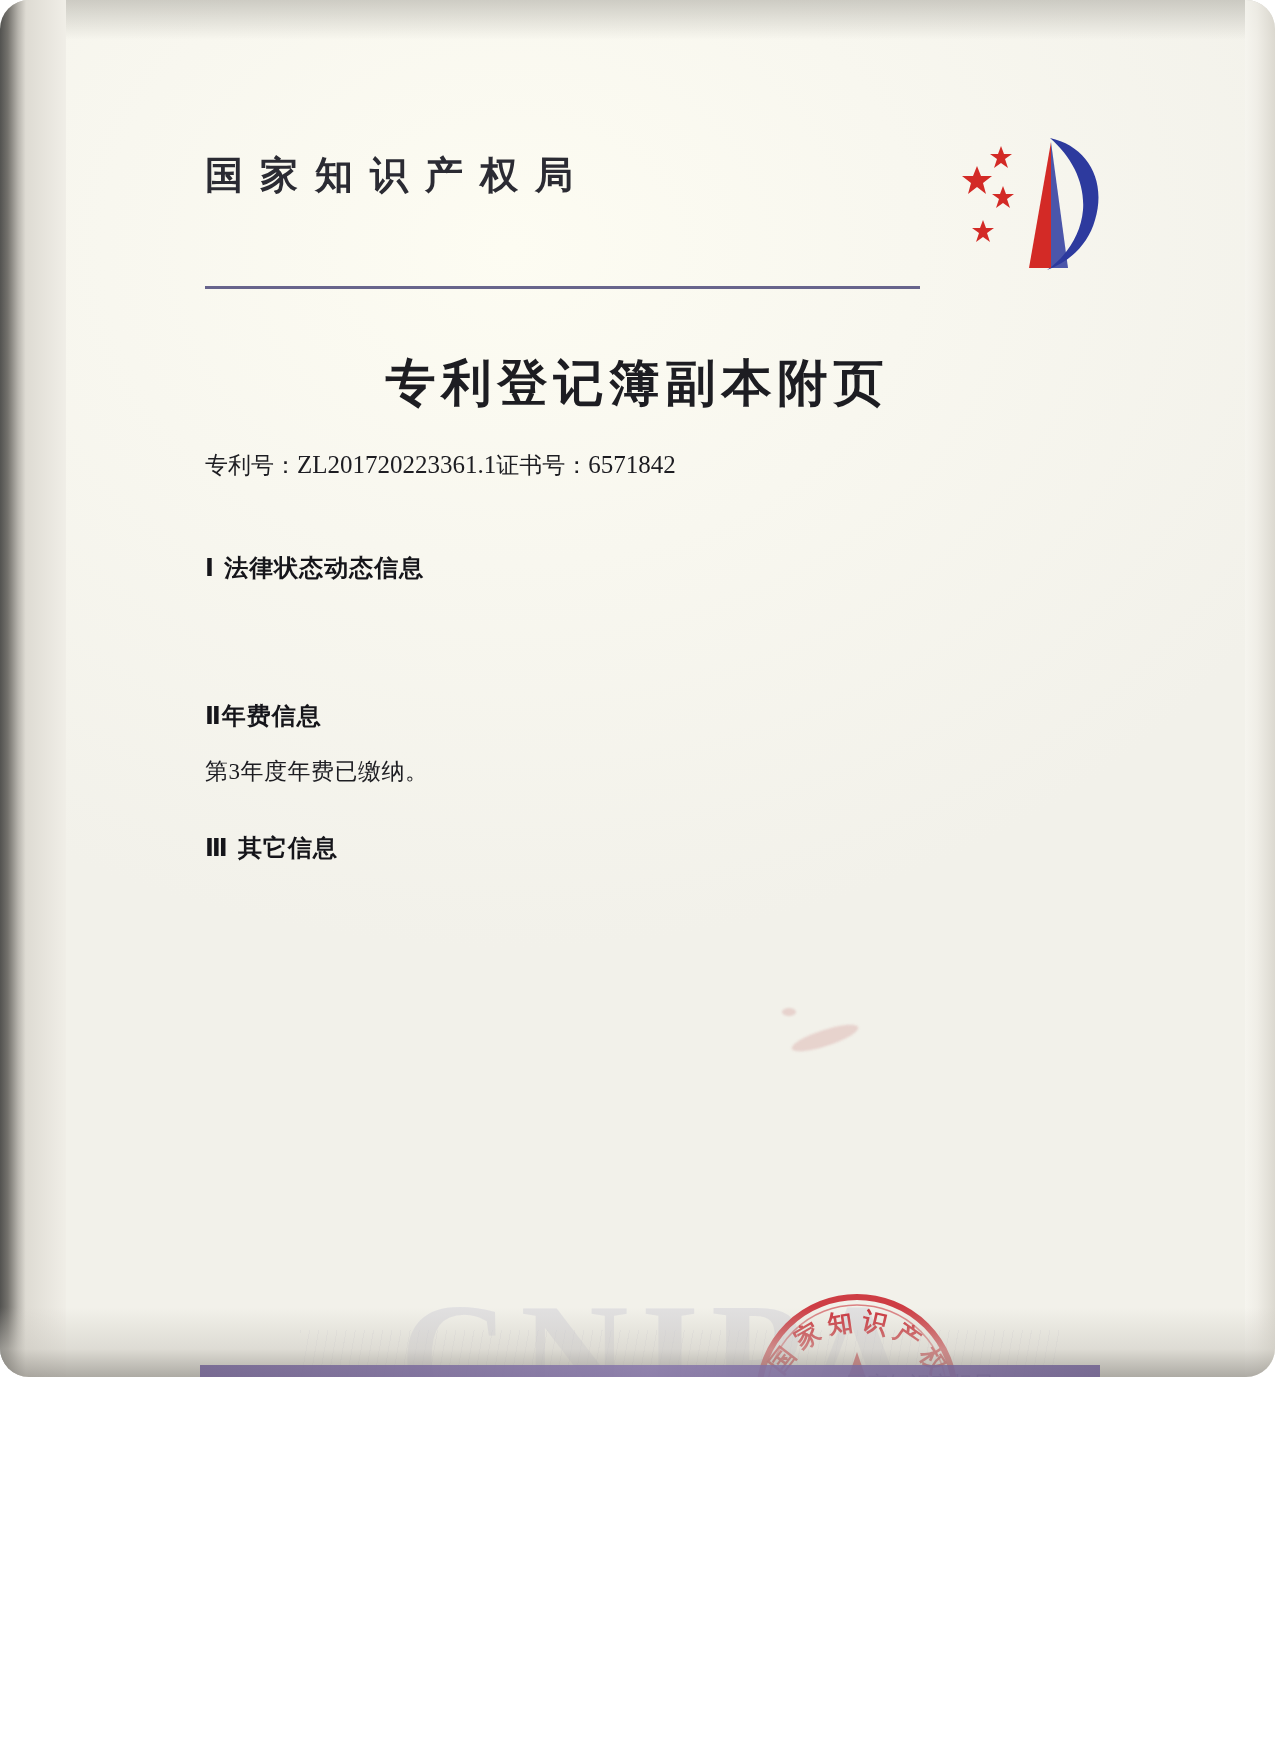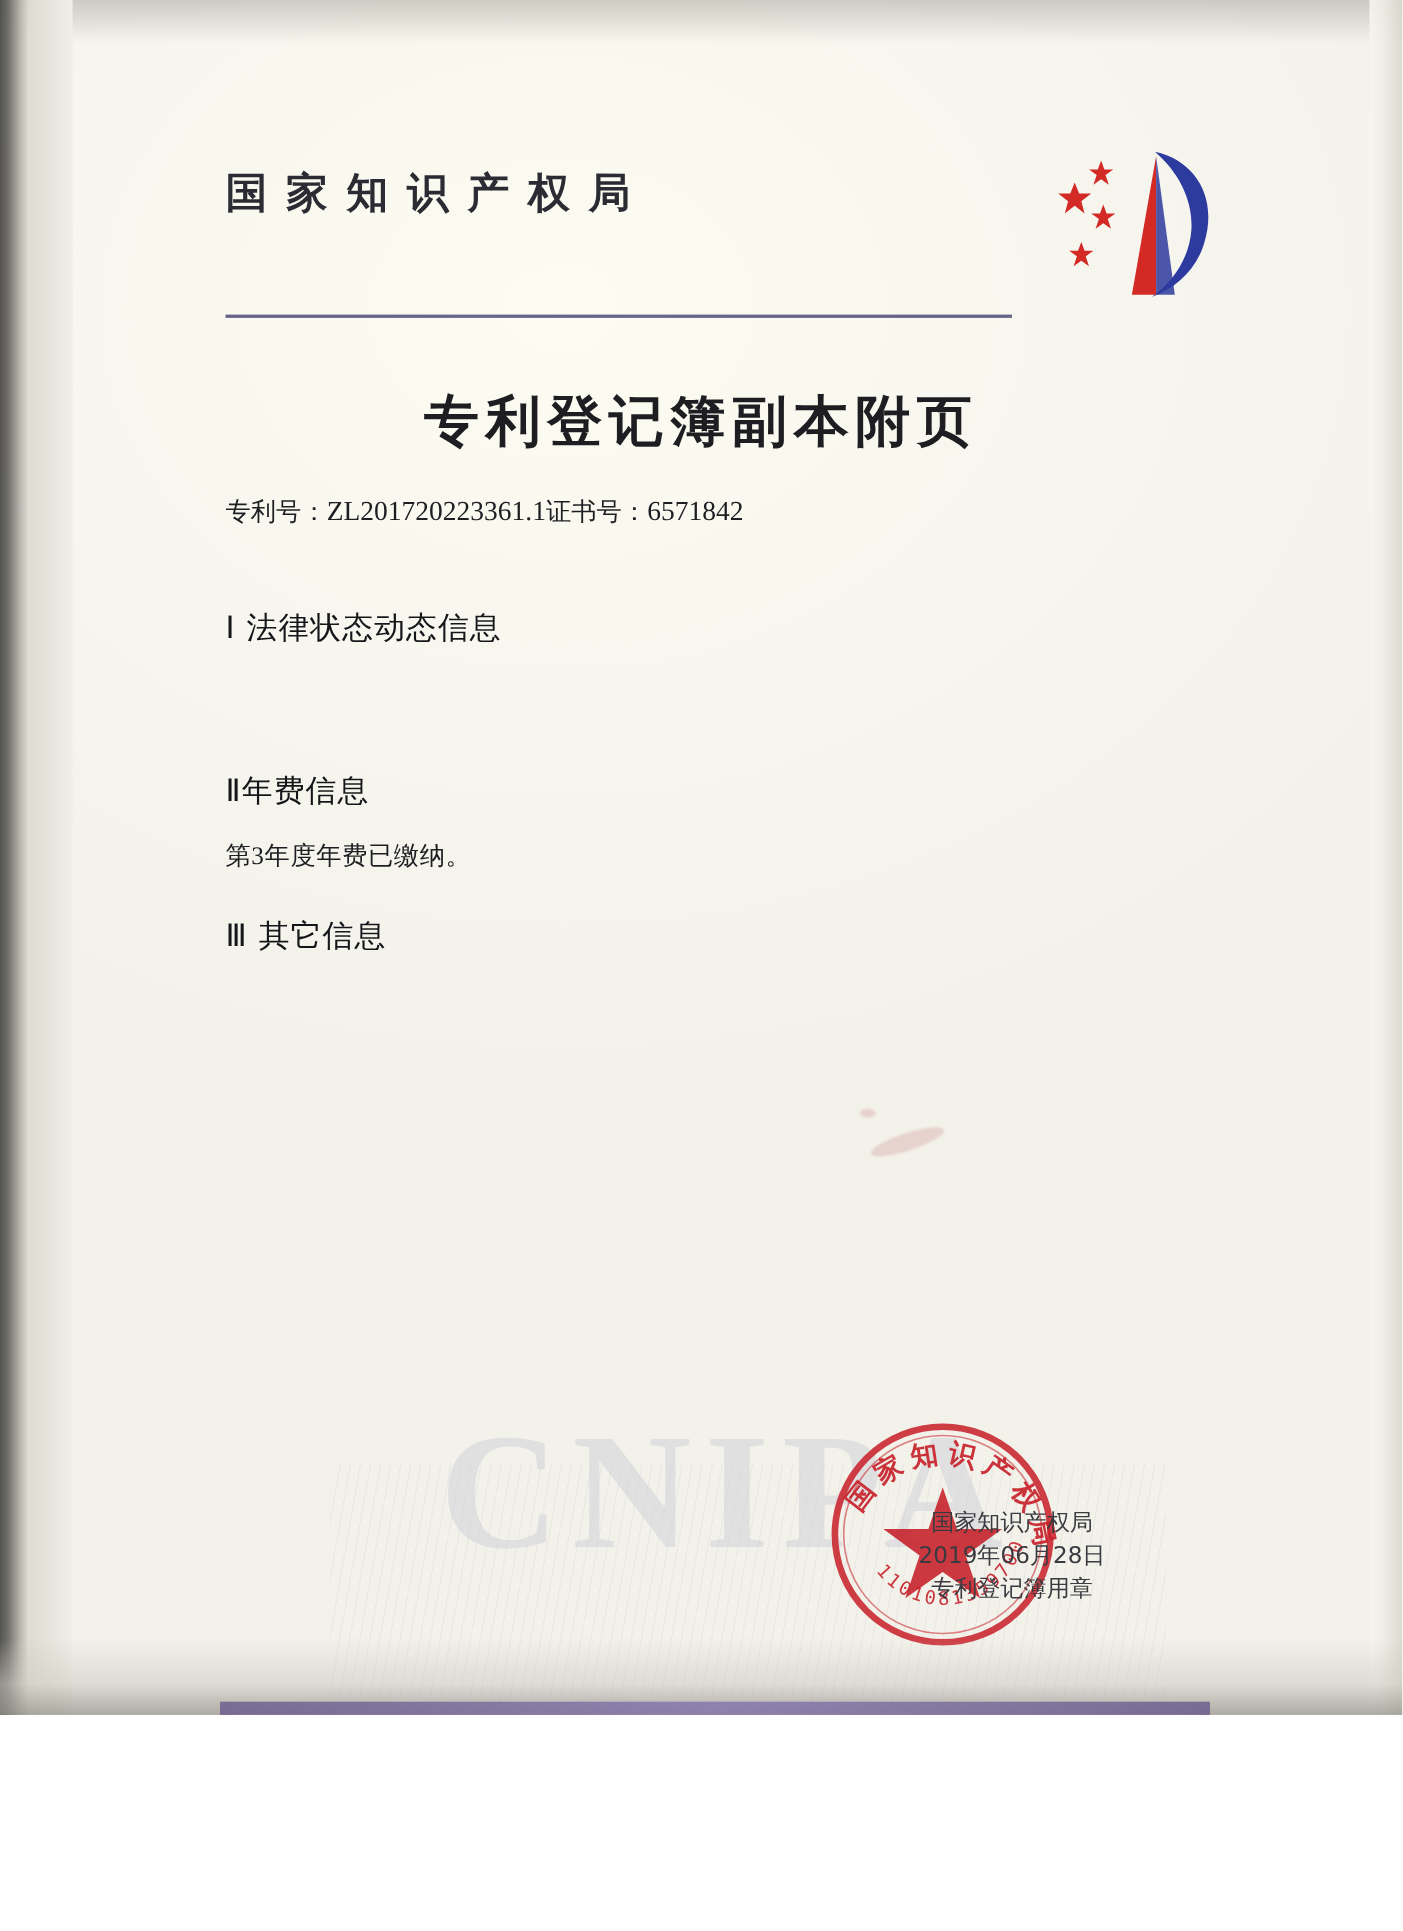--- a/index.html
+++ b/index.html
@@ -6,25 +6,26 @@
     margin: 0;
     padding: 0;
     background: #ffffff;
   }
   body {
     font-family: "Liberation Serif", serif;
   }
   .page {
     position: relative;
     width: 1275px;
-    height: 1559px;
+    height: 1377px;
     overflow: hidden;
     background:
       radial-gradient(ellipse 900px 700px at 40% 18%, #fdfcf2 0%, #f8f7ef 45%, #f2f1ea 100%),
       linear-gradient(90deg, #e8e7e1 0%, #f7f6f0 6%, #fbfaf4 40%, #f6f5ef 85%, #eceae3 100%);
+    border-radius: 29px;
   }
   
   .left-edge {
     position: absolute;
     left: 0; top: 0;
     width: 26px; height: 1755px;
     background: linear-gradient(90deg, #4a4a48 0%, #6d6b66 30%, #b5b2ab 70%, #dedbd3 100%);
     opacity: 0.95;
   }
   .left-edge2 {
@@ -127,22 +128,22 @@
   }
   .ids .label-cn { font-family: "DejaVu Sans", sans-serif; font-size: 23px; }
 
   .section {
     position: absolute;
     left: 205px;
     font-family: "DejaVu Sans", sans-serif;
     color: #15151a;
   }
   .sec-head {
-    font-size: 28px;
-    font-weight: 400;
+    font-size: 24px;
+    font-weight: 700;
     letter-spacing: 1px;
   }
   .sec-body {
     margin-top: 24px;
     font-family: "Liberation Serif", serif;
     font-size: 23px;
     font-weight: 400;
     letter-spacing: .5px;
     color: #1d1d22;
   }

